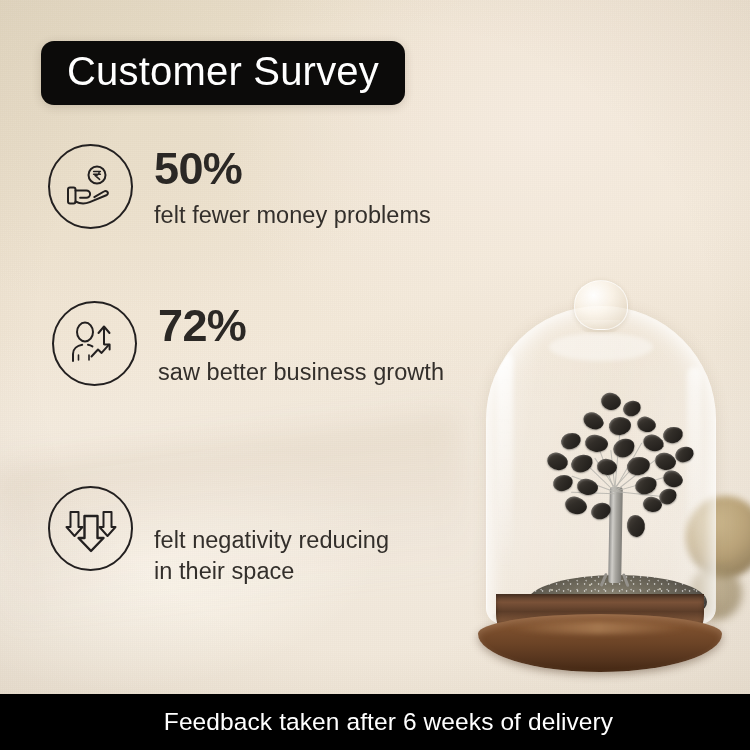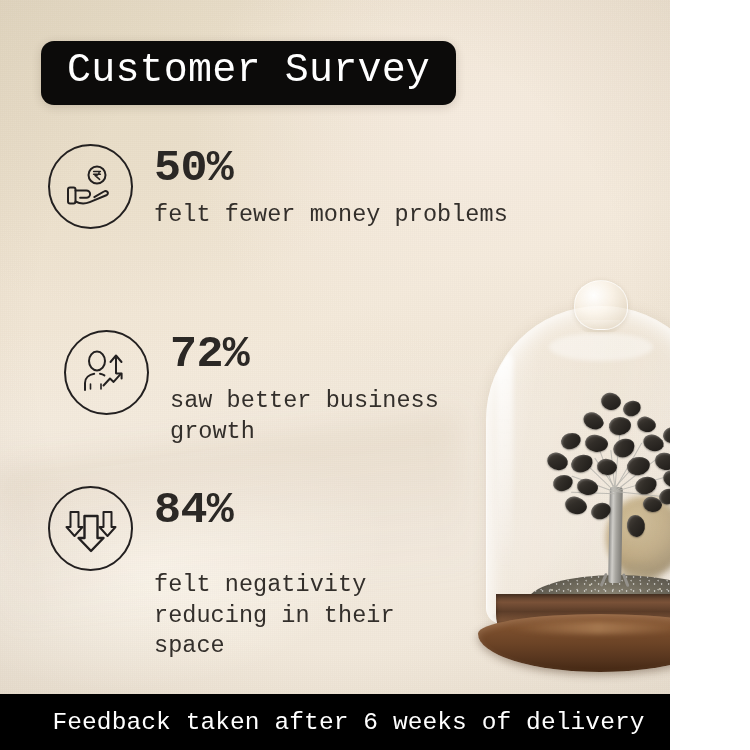--- a/index.html
+++ b/index.html
@@ -2,24 +2,24 @@
 <html><head>
 <meta charset="utf-8">
 <style>
   html, body {
     margin: 0;
     padding: 0;
     background: #ffffff;
   }
   #poster {
     position: relative;
-    width: 670px;
+    width: 750px;
     height: 750px;
     overflow: hidden;
-    font-family: Liberation Mono, monospace;
+    font-family: Liberation Sans, sans-serif;
     background: #e9decb;
   }
 
   
   .bg-layer {
     position: absolute;
     inset: 0;
   }
   .bg-base {
     background:
@@ -331,21 +331,21 @@
   .stat-label {
     margin-top: 9px;
     font-size: 23.5px;
     font-weight: 400;
     color: #332f2b;
     line-height: 1.30;
     max-width: 310px;
     letter-spacing: 0.05px;
   }
   #stat-1 { left: 48px; top: 144px; }
-  #stat-2 { left: 64px; top: 301px; margin-top: 29px; }
+  #stat-2 { left: 52px; top: 301px; }
   #stat-3 { left: 48px; top: 486px; }
   #stat-1 .stat-label { max-width: 420px; white-space: nowrap; }
   #stat-2 .stat-label { max-width: 300px; }
   #stat-3 .stat-label { max-width: 250px; margin-top: 37px; }
 
   .footer-bar {
     position: absolute;
     left: 0;
     right: 0;
     top: 694px;
@@ -494,21 +494,20 @@
 
   <div class="stat" id="stat-3">
     <div class="stat-icon">
       <svg width="52" height="52" viewBox="0 0 52 52" fill="none" stroke="#232020" stroke-width="2" stroke-linecap="round" stroke-linejoin="round">
         <path d="M5.5 9h8v15h4L9.5 33 1.5 24h4V9z"></path>
         <path d="M38.5 9h8v15h4L42.5 33 34.5 24h4V9z"></path>
         <path d="M19.5 13h13v22h6L26 48 13.5 35h6V13z" stroke-width="2.4"></path>
       </svg>
     </div>
     <div class="stat-body">
-      <div class="stat-pct">84%</div>
       <div class="stat-label">felt negativity reducing in their space</div>
     </div>
   </div>
 
   <div class="footer-bar">
     <div class="footer-text">Feedback taken after 6 weeks of delivery</div>
   </div>
 
 </div>
 

